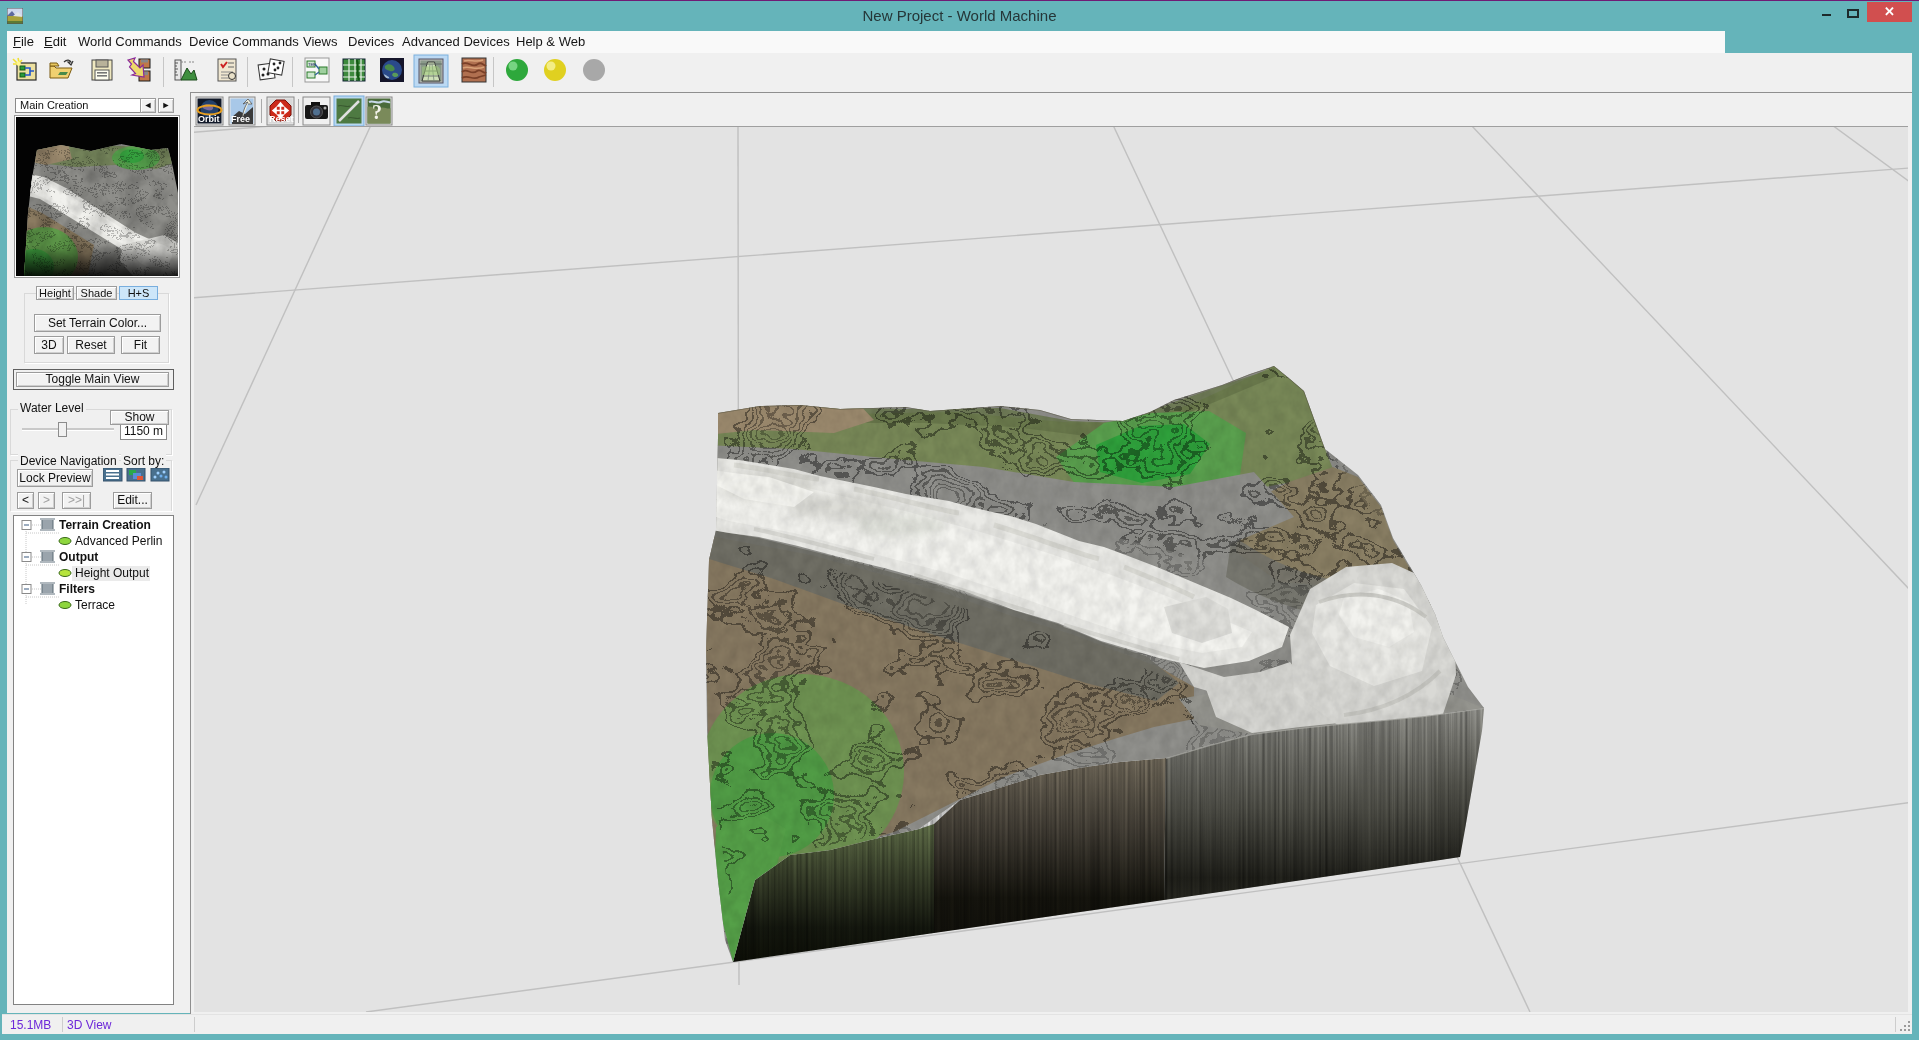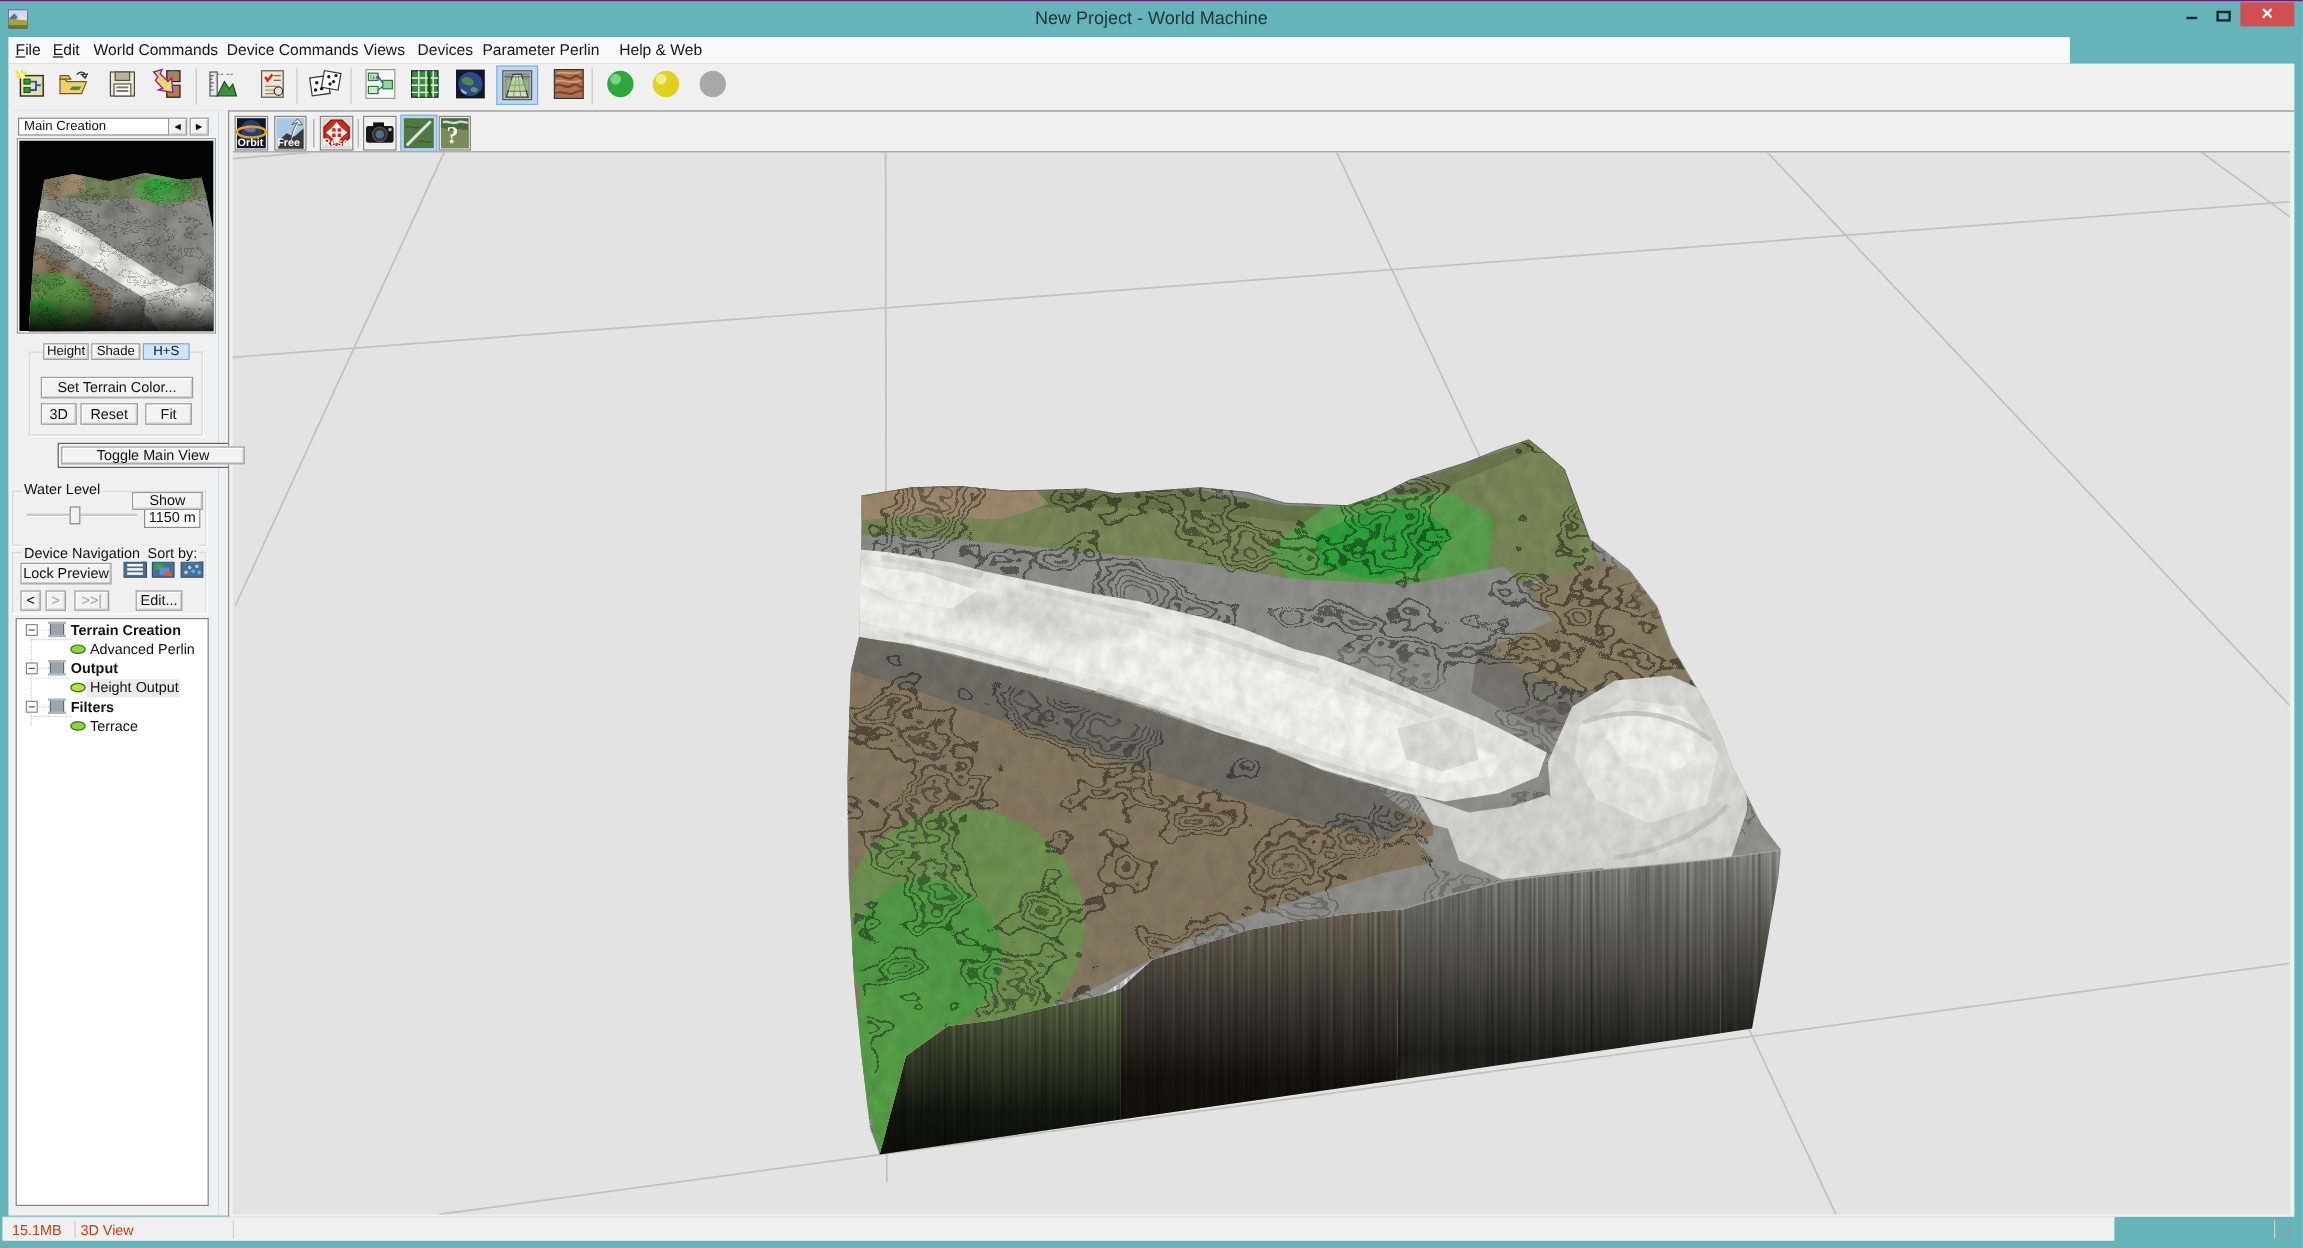--- a/index.html
+++ b/index.html
@@ -23,21 +23,21 @@
 
 #panel{left:7px;top:92px;width:175px;height:921px;background:#f0f0f0;font-size:12px;color:#111;}
 .pbtn{position:absolute;z-index:3;background:#f2f2f2;border:1px solid #9c9c9c;box-shadow:inset 1px 1px 0 #ffffff,inset -1px -1px 0 #cfcfcf;text-align:center;font-size:12px;color:#111;}
 .grp{position:absolute;z-index:1;border:1px solid #d9d9d9;box-shadow:1px 1px 0 #fff;}
 .abs span{z-index:2;}
 
 #viewwrap{left:190px;top:92px;width:1721px;height:921px;background:#f0f0f0;border-left:1px solid #8f8f8f;border-top:1px solid #8f8f8f;}
 #vtoolbar{left:194px;top:95px;width:1714px;height:31px;background:#f0f0f0;}
 #canvas{left:194px;top:126px;width:1714px;height:886px;background:#e3e3e3;border-top:1px solid #9f9f9f;box-sizing:border-box;}
 
-#statusbar{left:2px;top:1014px;width:1760px;height:19px;background:#f0f0f0;border-top:1px solid #e3e3e3;font-size:12px;color:#c2410c;}
+#statusbar{left:2px;top:1014px;width:1910px;height:19px;background:#f0f0f0;border-top:1px solid #e3e3e3;font-size:12px;color:#6d28d9;}
 </style>
 </head>
 <body>
 <div class="abs" id="titlebar">
   <svg class="abs" style="left:7px;top:7px" width="16" height="16">
       <rect width="16" height="16" fill="#cfd8ee"></rect>
       <rect y="8" width="16" height="8" fill="#a8a23c"></rect>
       <path d="M0 8 L5 3 L9 8 Z" fill="#5e6a9e"></path>
       <path d="M6 8 L11 4 L16 9 Z" fill="#dfe3e8"></path>
       <rect y="13" width="16" height="3" fill="#5d7a35"></rect>
@@ -48,21 +48,21 @@
   <div class="abs" id="btnmax"></div>
   <div class="abs" id="btnclose">✕</div>
 </div>
 <div class="abs" id="menubar">
   <span style="left:6px"><u>F</u>ile</span>
   <span style="left:37px"><u>E</u>dit</span>
   <span style="left:71px">World Commands</span>
   <span style="left:182px">Device Commands</span>
   <span style="left:296px">Views</span>
   <span style="left:341px">Devices</span>
-  <span style="left:395px">Parameter Perlin</span>
+  <span style="left:395px">Advanced Devices</span>
   <span style="left:509px">Help &amp; Web</span>
 </div>
 <div class="abs" id="toolbar">
   <div class="tsep" style="left:156px"></div>
   <div class="tsep" style="left:240px"></div>
   <div class="tsep" style="left:285px"></div>
   <div class="tsep" style="left:486px"></div>
   <svg class="abs" style="left:0;top:0" width="620" height="39" id="tbicons">
 
     <g transform="translate(6,5)">
@@ -214,21 +214,21 @@
   <div class="pbtn" style="left:29px;top:194px;width:36px;height:12px;line-height:12px;font-size:11px;">Height</div>
   <div class="pbtn" style="left:69px;top:194px;width:39px;height:12px;line-height:12px;font-size:11px;">Shade</div>
   <div class="pbtn" style="left:112px;top:194px;width:37px;height:12px;line-height:12px;font-size:11px;background:#cde6f9;border-color:#78aede;box-shadow:none;">H+S</div>
 
   <div class="grp" style="left:17px;top:201px;width:143px;height:68px;"></div>
   <div class="pbtn" style="left:27px;top:222px;width:125px;height:16px;line-height:16px;">Set Terrain Color...</div>
   <div class="pbtn" style="left:27px;top:244px;width:28px;height:16px;line-height:16px;">3D</div>
   <div class="pbtn" style="left:60px;top:244px;width:46px;height:16px;line-height:16px;">Reset</div>
   <div class="pbtn" style="left:114px;top:244px;width:37px;height:16px;line-height:16px;">Fit</div>
 
-  <div class="abs" style="left:6px;top:277px;width:159px;height:19px;border:1px solid #5f5f5f;background:#f0f0f0;margin-left:35px;">
+  <div class="abs" style="left:6px;top:277px;width:159px;height:19px;border:1px solid #5f5f5f;background:#f0f0f0;">
     <div class="pbtn" style="left:2px;top:2px;width:151px;height:13px;line-height:13px;">Toggle Main View</div>
   </div>
 
   <div class="grp" style="left:3px;top:317px;width:160px;height:44px;"></div>
   <div class="abs" style="left:11px;top:309px;background:#f0f0f0;padding:0 2px;z-index:2;">Water Level</div>
   <div class="pbtn" style="left:103px;top:306px;width:57px;height:13px;line-height:13px;margin-top:12px;">Show</div>
   <div class="abs" style="left:15px;top:336px;width:92px;height:2px;background:#c9c9c9;border-bottom:1px solid #fff;"></div>
   <div class="abs" style="left:51px;top:330px;width:7px;height:13px;background:#f1f1f1;border:1px solid #8c8c8c;"></div>
   <div class="abs" style="left:113px;top:330px;width:45px;height:16px;background:#fff;border:1px solid #8a8a8a;text-align:center;line-height:16px;">1150 m</div>
 

